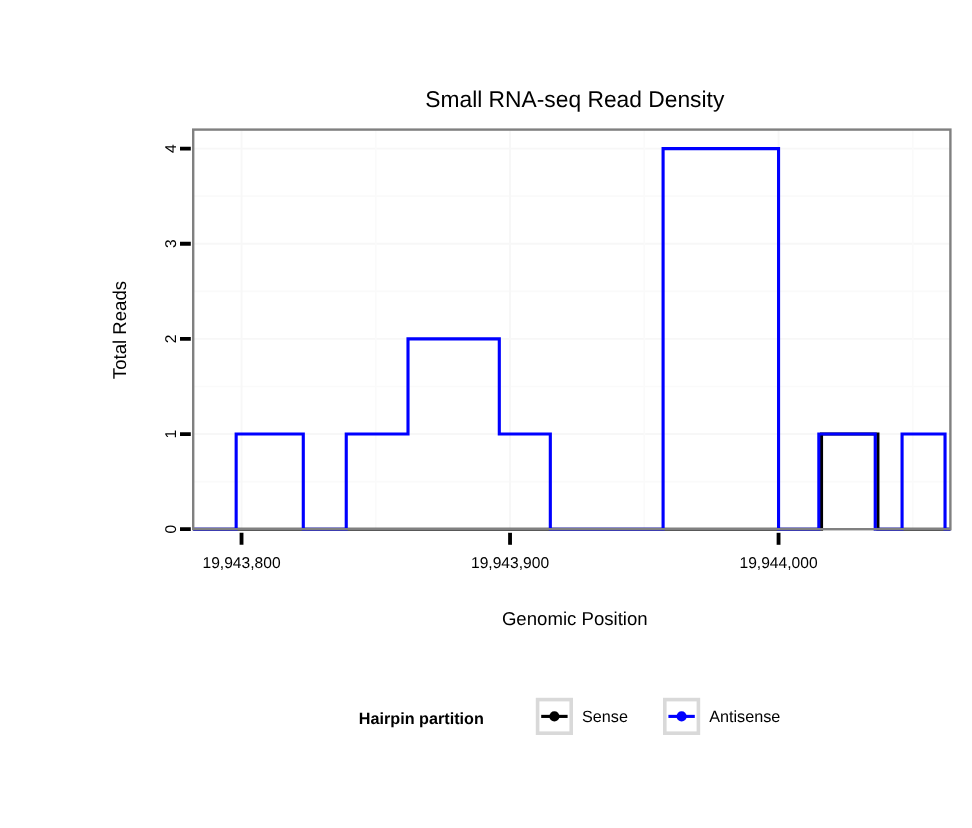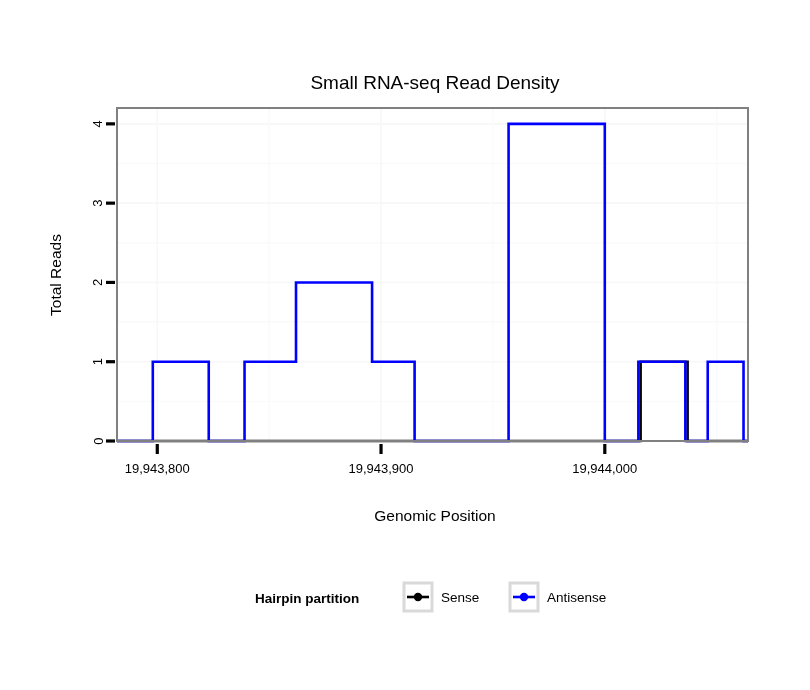--- a/index.html
+++ b/index.html
@@ -12,20 +12,21 @@
     width: 810px;
     height: 690px;
     overflow: hidden;
     font-family: "Liberation Sans", sans-serif;
     color: #000000;
   }
   #plot-root {
     position: relative;
     width: 680px;
     height: 690px;
+    padding-left: 44px;
   }
   svg.chart {
     display: block;
     width: 810px;
     height: 690px;
   }
   text { font-family: "Liberation Sans", sans-serif; fill: #000000; }
   .title-text { font-size: 19px; }
   .axis-title { font-size: 15.5px; }
   .tick-label { font-size: 13px; }

